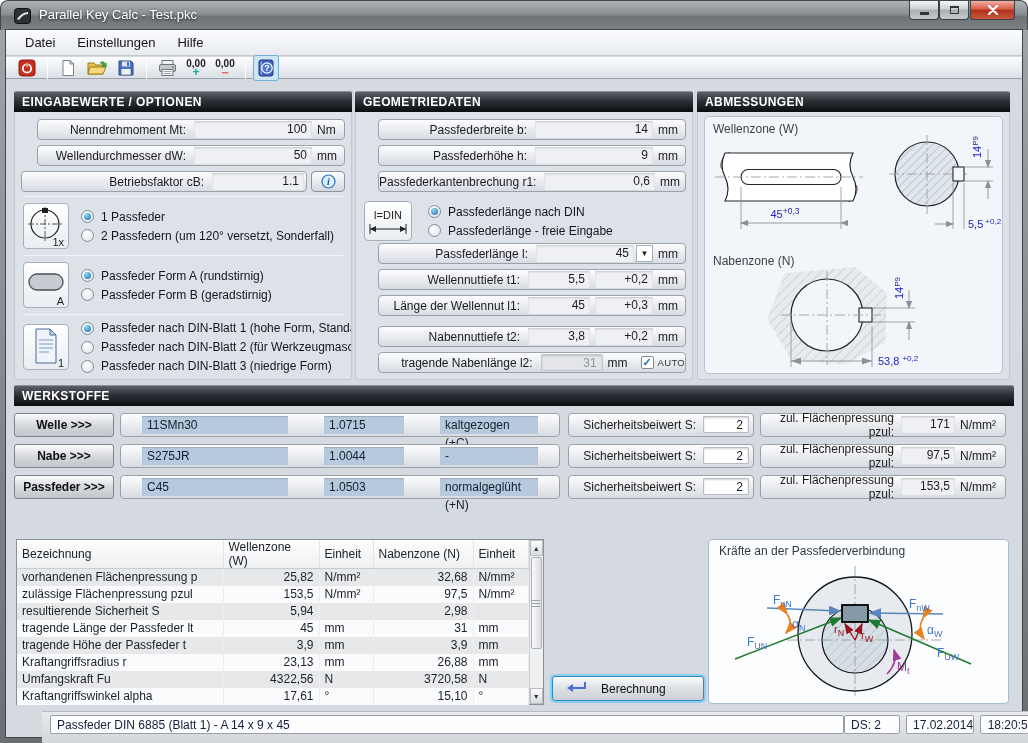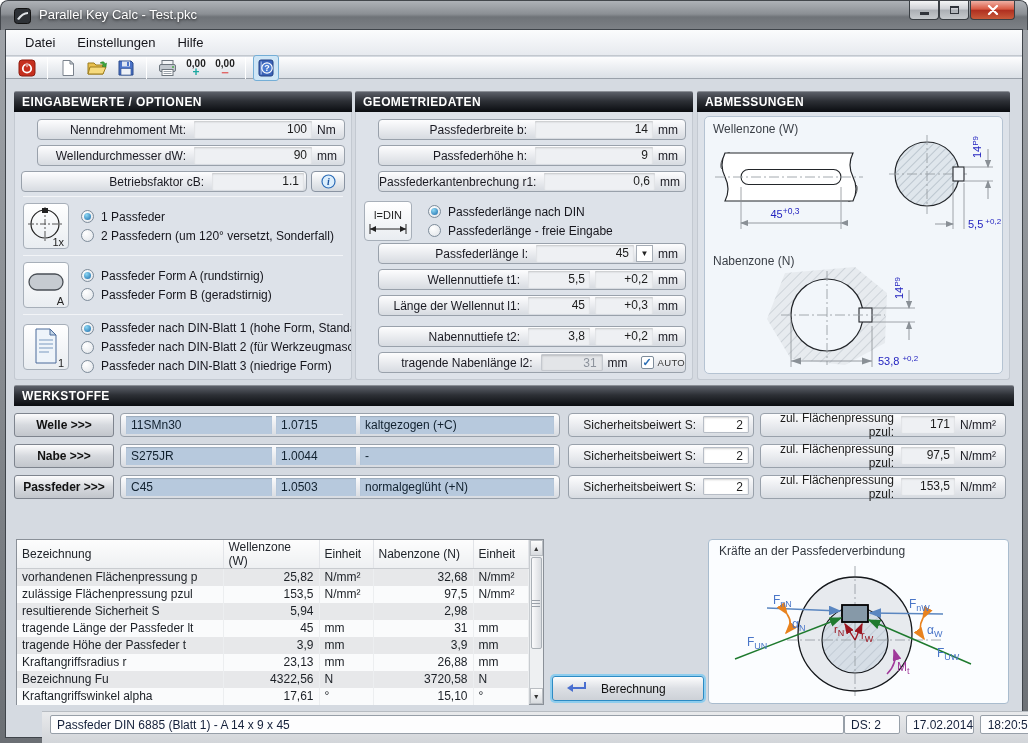--- a/index.html
+++ b/index.html
@@ -72,21 +72,21 @@
   .drawpanel{position:absolute;left:6px;top:4px;width:299px;height:258px;background:#f2f6fa;
     border:1px solid #b5c3d2;border-radius:5px;overflow:hidden;}
   .dtitle{font-size:12px;fill:#3a3f46;}
   .dim{fill:#2424c0;font-size:11px;}
   
   .wrow{position:absolute;left:8px;width:1000px;height:25px;display:flex;align-items:center;}
   .wbtn2{flex:0 0 100px;height:24px;border:1px solid #7e848e;border-radius:3px;font-size:12px;font-weight:bold;color:#111;
     background:linear-gradient(#fcfcfd,#d6d9de 50%,#c2c6cc);display:flex;align-items:center;justify-content:center;cursor:pointer;}
   .matpill{flex:0 0 440px;margin-left:6px;height:24px;border:1px solid #99a1ab;border-radius:4px;
     background:linear-gradient(#fdfdfe,#d7dbe1);display:flex;align-items:center;padding:0 3px;font-size:12px;}
-  .matf{background:#b7c9dd;height:18px;line-height:18px;padding:0 5px;margin:0 2px;box-shadow:inset 0 1px 1px rgba(0,0,0,.15);color:#10202e;}
+  .matf{background:#b7c9dd;height:18px;line-height:18px;padding:0 5px;margin:0 18px;box-shadow:inset 0 1px 1px rgba(0,0,0,.15);color:#10202e;}
   .mname{flex:0 0 146px;} .mnum{flex:0 0 80px;} .mtreat{flex:1;}
   .spill{flex:0 0 186px;margin-left:8px;} .ppill{flex:0 0 246px;margin-left:6px;}
   .spill,.ppill{height:24px;border:1px solid #99a1ab;border-radius:4px;background:linear-gradient(#fdfdfe,#d7dbe1);
     display:flex;align-items:center;font-size:12px;padding:0 4px;}
   .spill .lab,.ppill .lab{flex:1;text-align:right;padding-right:7px;}
   
   .tablebox{position:absolute;left:10px;top:452px;width:528px;height:166px;background:#fff;border:1px solid #8a9098;display:flex;}
   table.res{border-collapse:collapse;width:511px;table-layout:fixed;font-size:12px;}
   table.res th{height:23px;background:linear-gradient(#fdfdfd,#eef0f2);border-bottom:1px solid #c9ccd0;border-right:1px solid #e2e4e8;
     font-weight:normal;color:#20242a;text-align:left;padding:0 5px;}
@@ -223,21 +223,21 @@
       <div style="position:absolute;left:8px;top:4px;width:338px;">
         <div class="sechdr">EINGABEWERTE / OPTIONEN</div>
         <div class="panel pbody" style="position:relative;height:268px;padding-top:7px;">
           <div class="prow">
             <span class="lab">Nenndrehmoment Mt:</span>
             <span class="fld" style="width:118px;">100</span>
             <span class="unit">Nm</span>
           </div>
           <div class="prow">
             <span class="lab">Wellendurchmesser dW:</span>
-            <span class="fld" style="width:118px;">90</span>
+            <span class="fld" style="width:118px;">50</span>
             <span class="unit">mm</span>
           </div>
           <div style="display:flex;align-items:center;margin:0 6px 4px 6px;">
             <div class="prow" style="flex:1;margin:0;">
               <span class="lab">Betriebsfaktor cB:</span>
               <span class="fld" style="width:92px;margin-right:2px;">1.1</span>
             </div>
             <div class="infobtn">
               <svg width="15" height="15" viewBox="0 0 15 15">
                 <circle cx="7.5" cy="7.5" r="6.5" fill="#dceefc" stroke="#2e6eb8" stroke-width="1.2"></circle>
@@ -573,21 +573,21 @@
                 <td>mm</td>
               </tr>
             <tr class="even">
                 <td>Kraftangriffsradius r</td>
                 <td class="num">23,13</td>
                 <td>mm</td>
                 <td class="num">26,88</td>
                 <td>mm</td>
               </tr>
             <tr class="odd">
-                <td>Bezeichnung Fu</td>
+                <td>Umfangskraft Fu</td>
                 <td class="num">4322,56</td>
                 <td>N</td>
                 <td class="num">3720,58</td>
                 <td>N</td>
               </tr>
             <tr class="even">
                 <td>Kraftangriffswinkel alpha</td>
                 <td class="num">17,61</td>
                 <td>°</td>
                 <td class="num">15,10</td>

